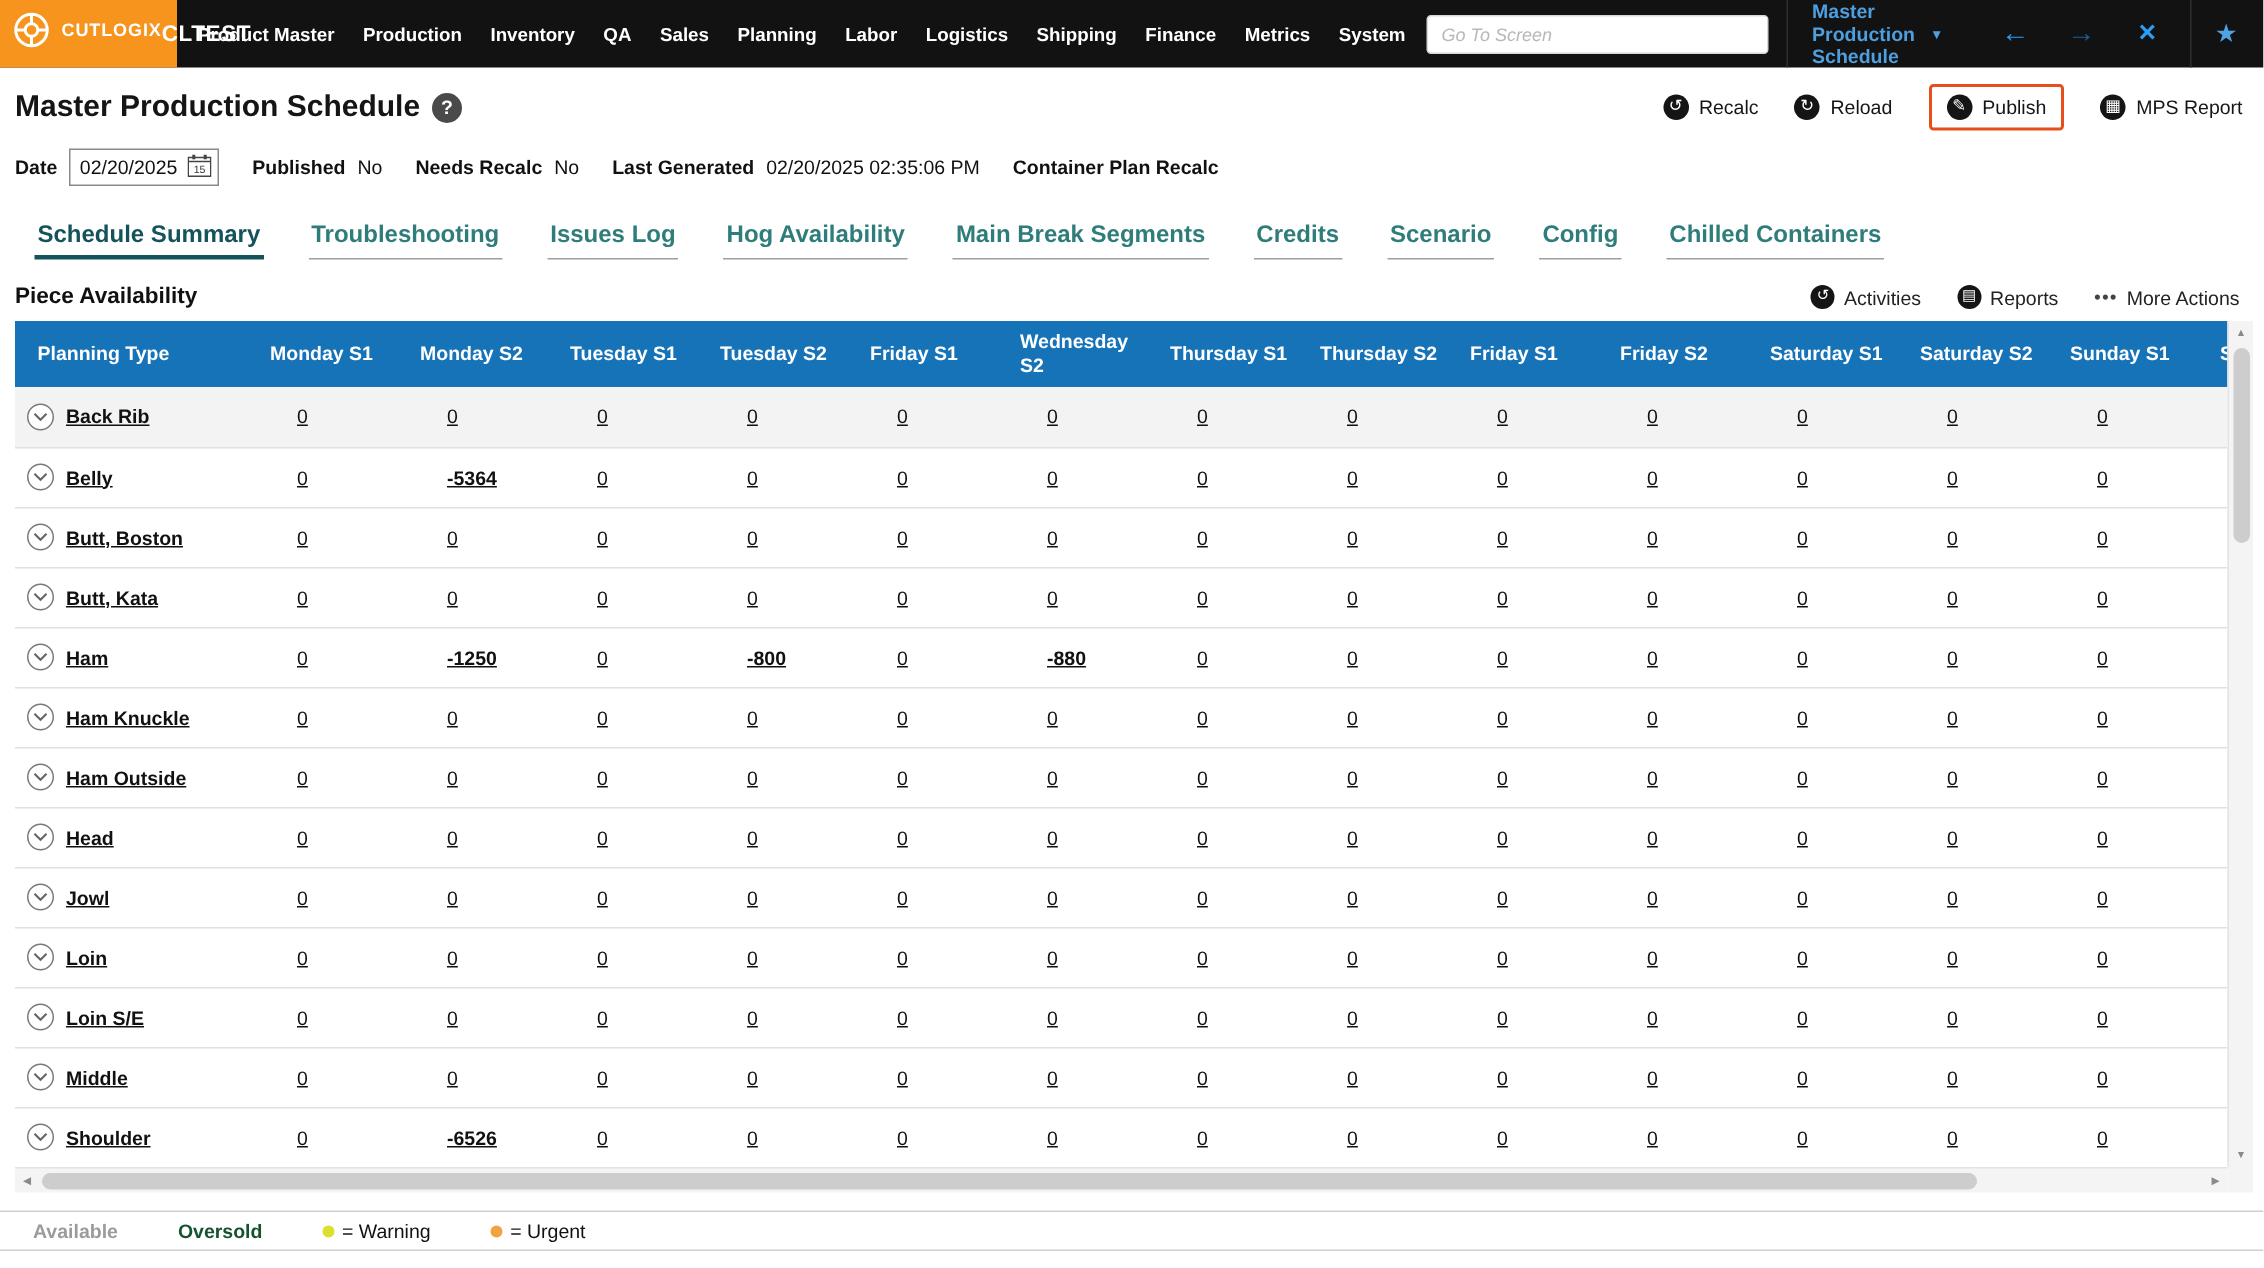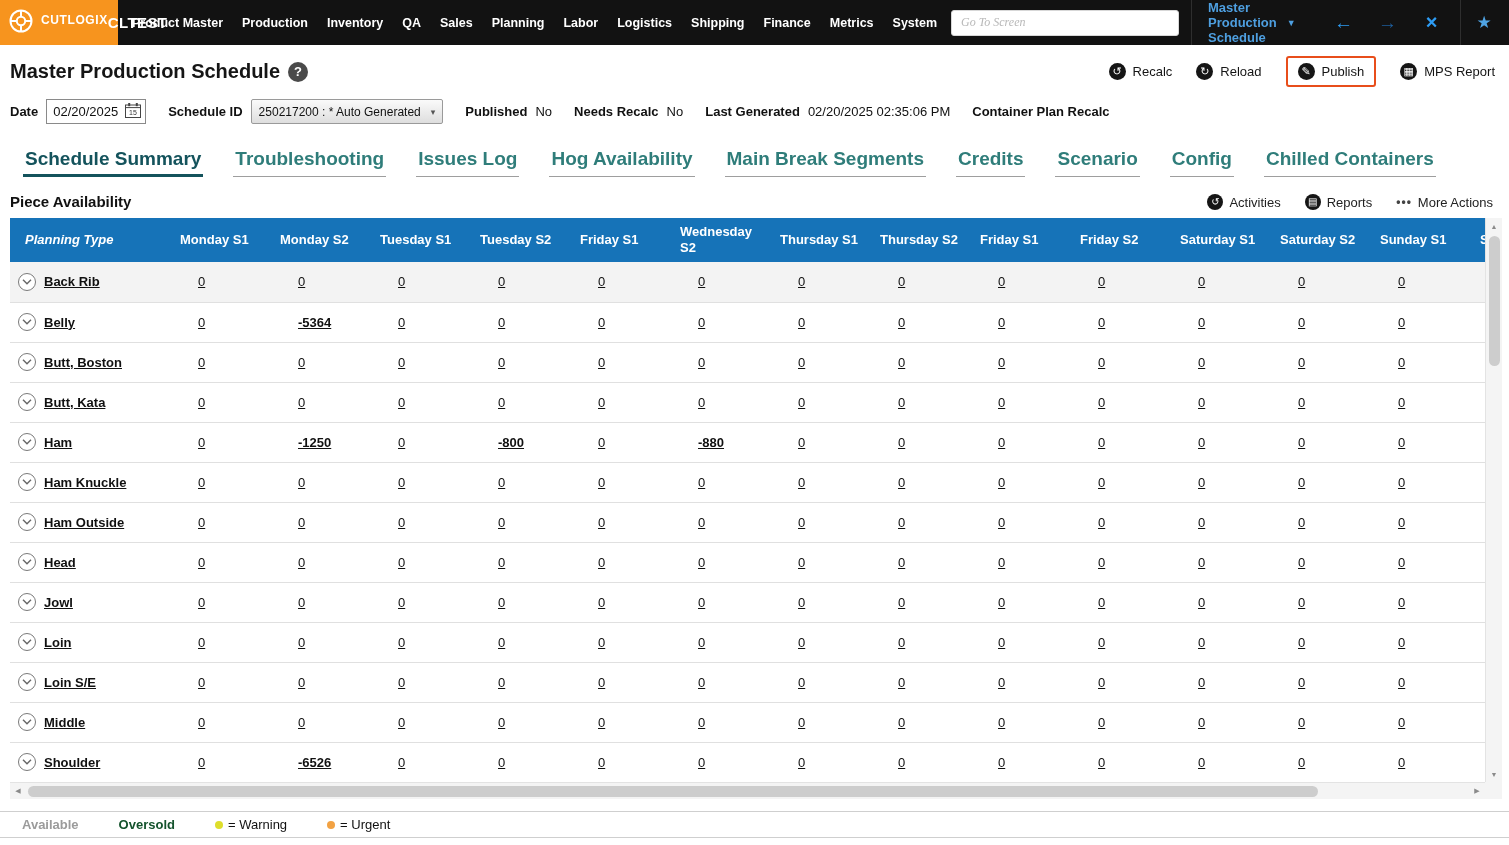--- a/index.html
+++ b/index.html
@@ -12,21 +12,21 @@
   
   .topnav { display:flex; align-items:stretch; height:45px; background:#121212; }
   .logo { width:118px; background:#F7941E; display:flex; align-items:center; gap:7px; padding:0 8px; flex:none; }
   .logo-text { display:flex; flex-direction:row; line-height:1.15; }
   .brand { color:#fff; font-weight:bold; font-size:12px; letter-spacing:.6px; }
   .env { color:#fff; font-size:15px; letter-spacing:.4px;font-weight:bold; }
   .menu { display:flex; align-items:center; gap:19px; padding:16px 14px; flex:none; }
   .menu-item { color:#fff; font-weight:bold; font-size:12.5px; cursor:pointer; white-space:nowrap; }
   .nav-spacer { flex:1; }
   .gts-wrap { display:flex; align-items:center; padding-right:12px; }
-  .gts-input { width:228px; height:26px; border:1px solid #d7d7d7; border-radius:3px; padding:0 9px; font-size:12px; font-family:Liberation Serif, serif; outline:none; }
+  .gts-input { width:228px; height:26px; border:1px solid #d7d7d7; border-radius:3px; padding:0 9px; font-size:12px; font-family:Liberation Sans, sans-serif; outline:none; }
   .gts-input::placeholder { color:#b8b8b8; font-style:italic; }
   .screen-selector { display:flex; align-items:center; gap:10px; padding:0 16px; border-left:1px solid #2e2e2e; color:#4E9FE0; font-size:13px; font-weight:bold; cursor:pointer; }
   .sel-caret { font-size:9px; color:#4E9FE0; }
   .nav-controls { display:flex; align-items:center; padding:0 10px; gap:0; }
   .nav-btn { width:44px; text-align:center; font-size:19px; font-weight:bold; cursor:pointer; }
   .nav-btn.back { color:#2D9CF4; }
   .nav-btn.forward { color:#1E5F9E; }
   .nav-btn.close { color:#2D9CF4; font-size:20px; }
   .fav-seg { display:flex; align-items:center; justify-content:center; width:48px; align-self:stretch; border-left:1px solid #2e2e2e; margin-left:6px; }
   .fav-star { color:#4FA3E3; font-size:17px; cursor:pointer; }
@@ -45,37 +45,37 @@
   .fgroup { display:flex; align-items:center; gap:8px; margin-right:22px; }
   .flabel { font-weight:bold; white-space:nowrap; }
   .fval { white-space:nowrap; }
   .date-input { border:1px solid #8a8a8a; height:25px; width:100px; display:flex; align-items:center; justify-content:space-between; padding:0 4px 0 6px; cursor:text; background:#fff; }
   .date-input span { font-size:13px; }
   .select { background:linear-gradient(#fafafa,#dedede); border:1px solid #9a9a9a; border-radius:2px; height:25px; display:flex; align-items:center; gap:10px; padding:0 7px; font-size:12px; cursor:pointer; }
   .select .caret { color:#555; font-size:9px; }
 
   
   .tabs { display:flex; align-items:flex-end; gap:30px; padding:12px 10px 0 23px; }
-  .tab { font-size:19px; font-weight:bold; color:#2F7D7A; padding:0 2px 6px 2px; border-bottom:1px solid #9e9e9e; cursor:pointer; white-space:nowrap; }
+  .tab { font-size:16px; font-weight:bold; color:#2F7D7A; padding:0 2px 6px 2px; border-bottom:1px solid #9e9e9e; cursor:pointer; white-space:nowrap; }
   .tab.active { color:#14535C; border-bottom:3px solid #14535C; padding-bottom:4px; }
 
   
   .section-header { display:flex; align-items:flex-end; padding:16px 16px 8px 10px; }
   .section-title { font-size:15px; font-weight:bold; }
   .section-actions { margin-left:auto; display:flex; align-items:center; gap:24px; font-size:13px; }
   .saction { display:flex; align-items:center; gap:6px; cursor:pointer; color:#222; }
   .circ.dark { width:16px; height:16px; font-size:10px; }
   .more-dots { color:#444; font-weight:bold; letter-spacing:1px; font-size:12px; }
 
   
   .table-wrap { position:relative; margin-left:10px; width:1492px; height:581px; }
   .viewport { width:1475px; height:564px; overflow:hidden; }
   table { border-collapse:collapse; table-layout:fixed; width:1560px; }
   thead th { background:#1673B8; color:#fff; font-size:13px; font-weight:bold; text-align:left; height:44px; padding:4px 6px 4px 10px; vertical-align:middle; line-height:1.25; cursor:pointer; }
-  thead th.col-planning { padding-left:15px;font-style:italic; }
+  thead th.col-planning { padding-left:15px; }
   tbody td { height:40px; border-bottom:1px solid #e0e0e0; font-size:13px; vertical-align:middle; }
   tbody tr:first-child { background:#f3f3f3; }
   .row-head { display:flex; align-items:center; gap:8px; padding-left:7px; }
   .chev { width:18px; height:18px; border-radius:50%; border:1.5px solid #7a7a7a; display:flex; align-items:center; justify-content:center; flex:none; cursor:pointer; background:#fff; }
   .pt-name { font-weight:bold; color:#111; text-decoration:underline; cursor:pointer; white-space:nowrap; }
   .val-cell { text-align:left; padding-left:28px; }
   .val { color:#111; text-decoration:underline; cursor:pointer; }
   .val.neg { font-weight:bold; }
 
   
@@ -182,27 +182,20 @@
           <rect x="0.5" y="2" width="15" height="12.5" fill="#fff" stroke="#444"></rect>
           <line x1="0.5" y1="4.6" x2="15.5" y2="4.6" stroke="#444"></line>
           <rect x="3.2" y="0" width="2" height="3.2" fill="#444"></rect>
           <rect x="10.8" y="0" width="2" height="3.2" fill="#444"></rect>
           <text x="8" y="12.2" font-size="7" text-anchor="middle" fill="#333" font-family="Liberation Sans, sans-serif">15</text>
         </svg>
       </span>
     </div>
   </div>
   <div class="fgroup">
-    <span class="flabel">Schedule ID</span>
-    <div class="select">
-      <span>250217200 : * Auto Generated</span>
-      <span class="caret">▾</span>
-    </div>
-  </div>
-  <div class="fgroup">
     <span class="flabel">Published</span>
     <span class="fval">No</span>
   </div>
   <div class="fgroup">
     <span class="flabel">Needs Recalc</span>
     <span class="fval">No</span>
   </div>
   <div class="fgroup">
     <span class="flabel">Last Generated</span>
     <span class="fval">02/20/2025 02:35:06 PM</span>

